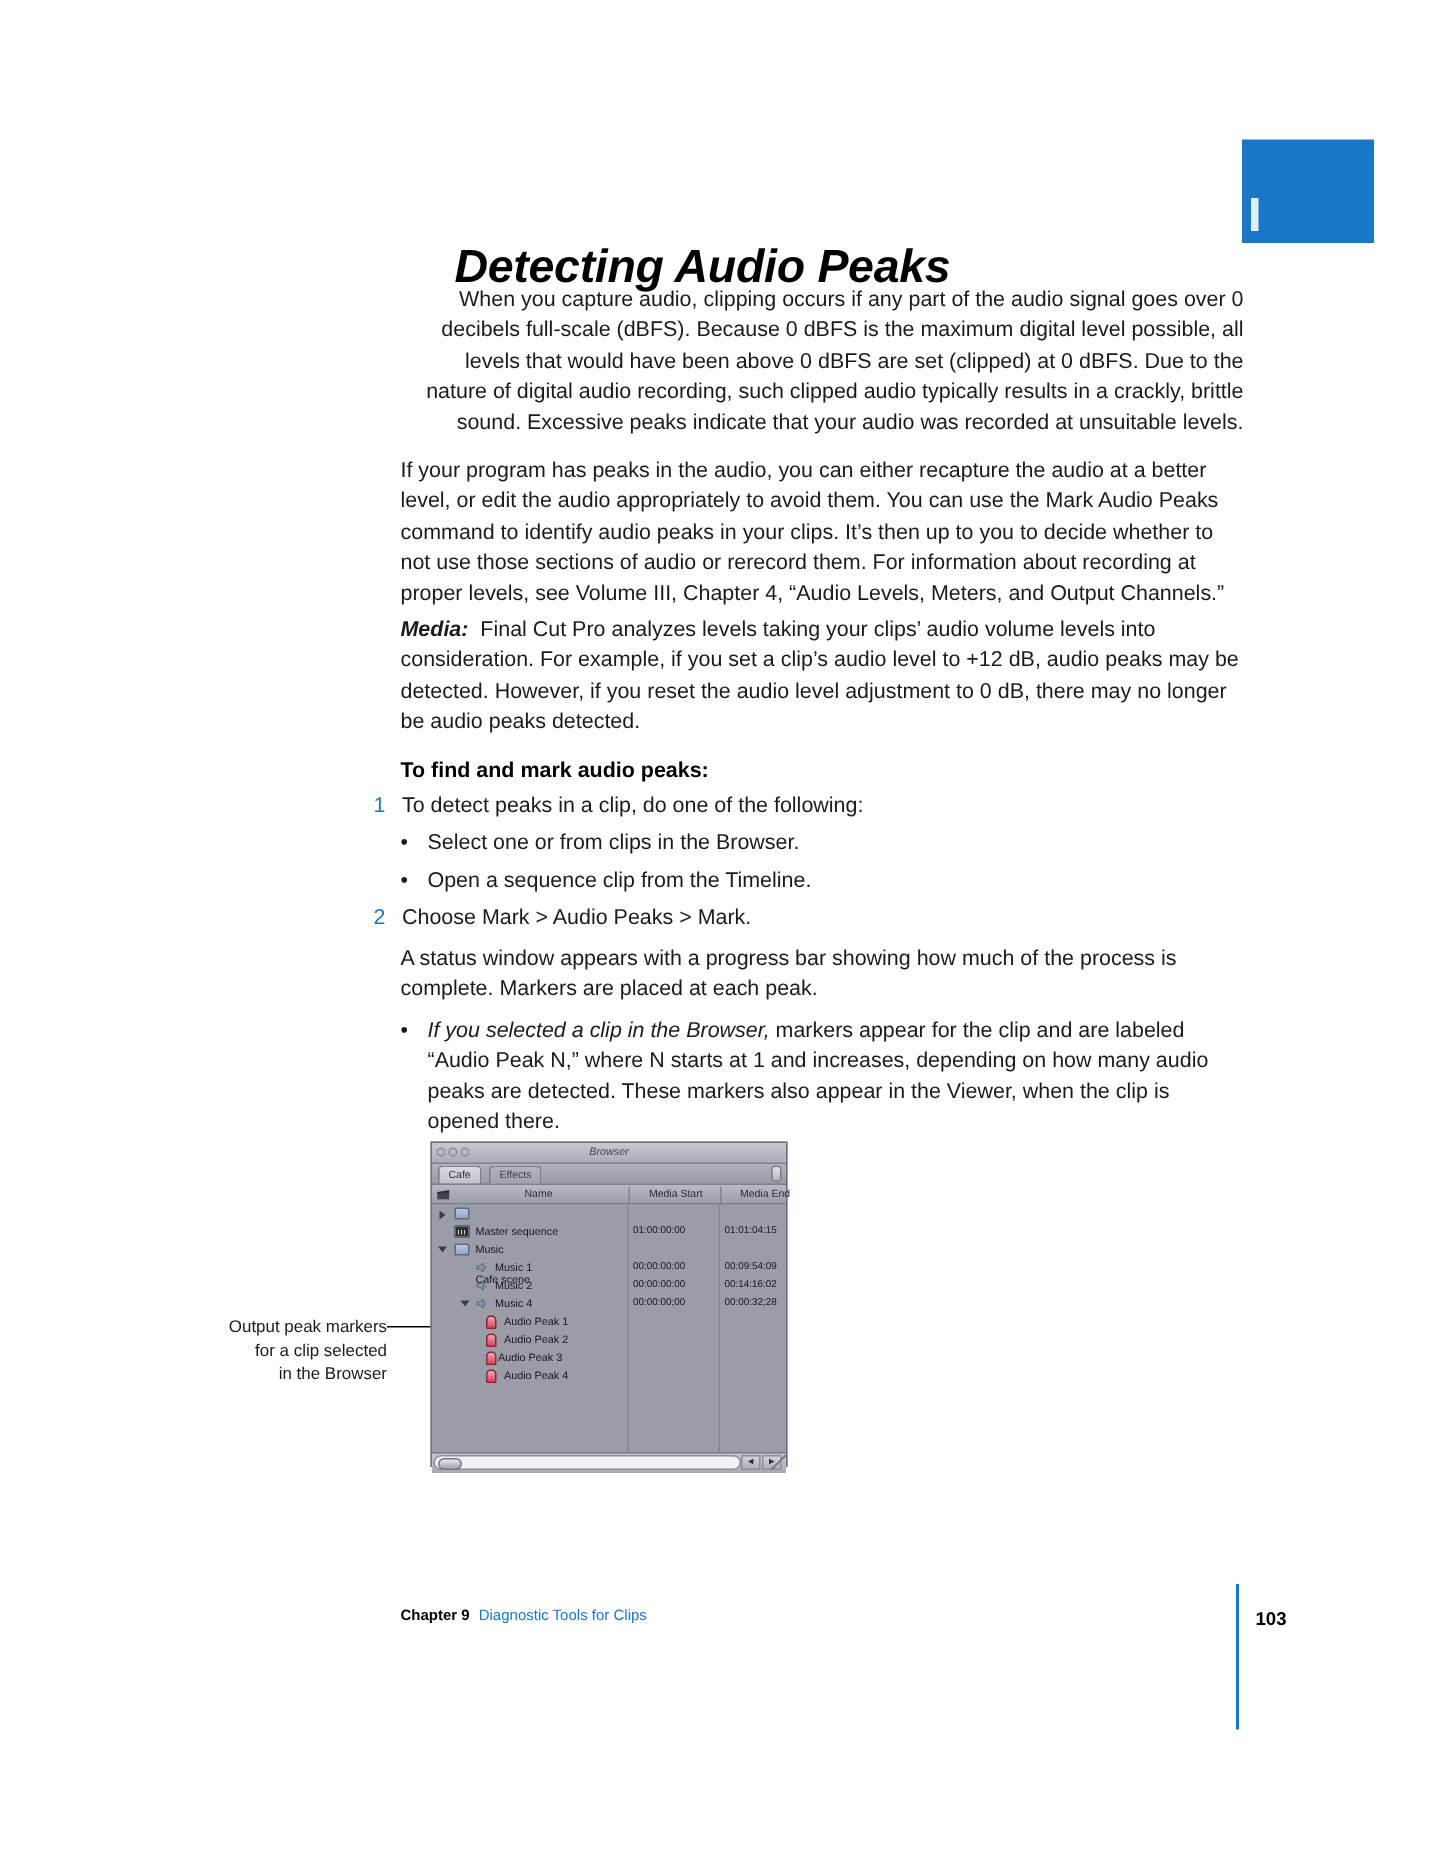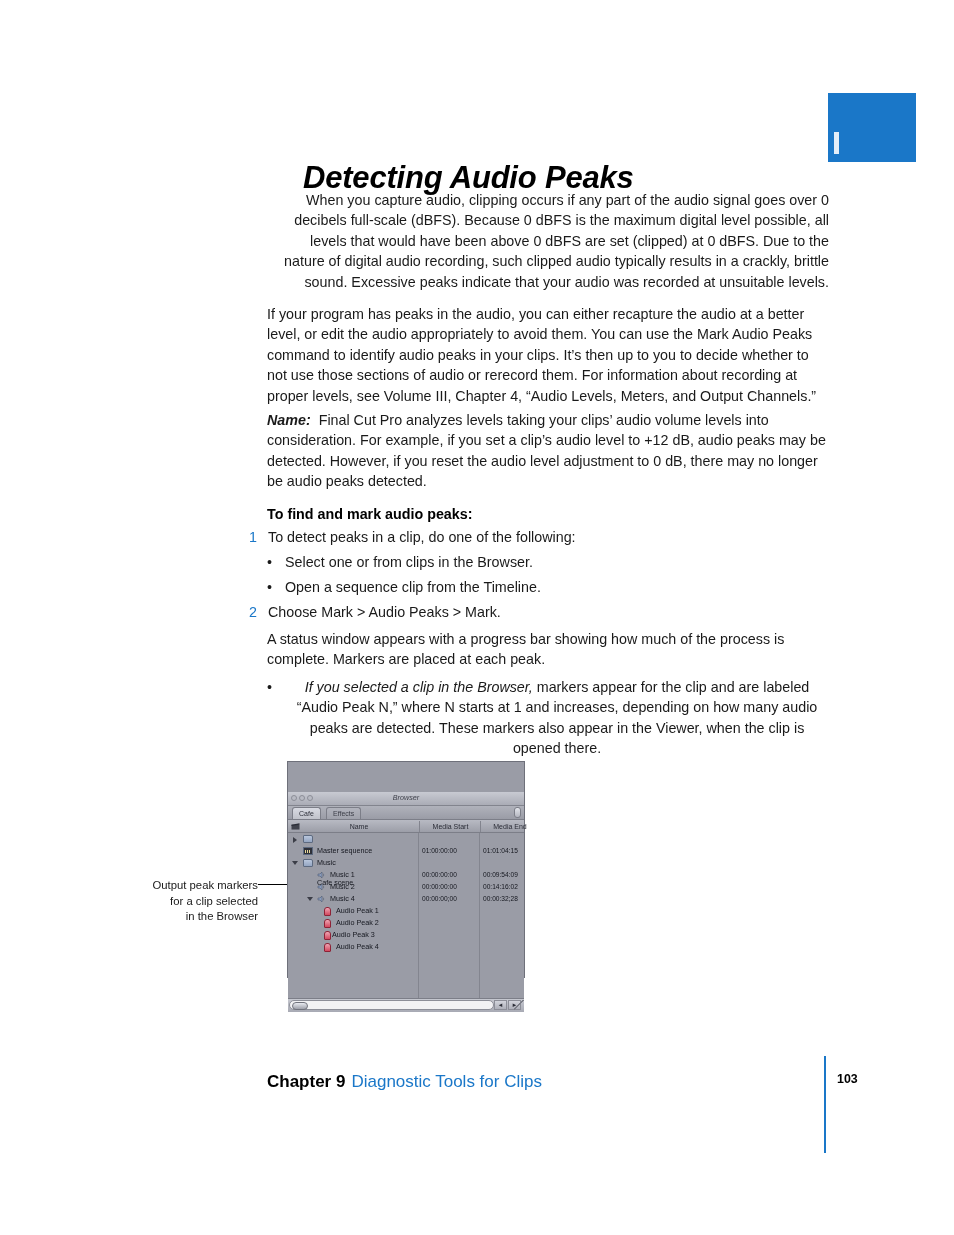--- a/index.html
+++ b/index.html
@@ -139,21 +139,20 @@
     line-height: 20.4px;
   }
   .bullet-italic .dot {
     position: absolute;
     left: 0;
     top: 0;
   }
   .bullet-italic .btxt {
     display: block;
     margin-left: 18px;
-    text-align: center;
   }
   .ital { font-style: italic; }
 
   
   #callout {
     position: absolute;
     left: 120px;
     top: 878px;
     width: 138px;
     text-align: right;
@@ -190,21 +189,20 @@
     background: #9a9ca6;
     border: 1px solid #6e707a;
     box-sizing: border-box;
     font-family: "Liberation Sans", sans-serif;
   }
   #title-bar {
     position: relative;
     height: 13px;
     background: linear-gradient(to bottom, #c8cad2 0%, #aaacb6 100%);
     border-bottom: 1px solid #82848e;
-    margin-top: 30px;
   }
   #title-bar .win-title {
     position: absolute;
     left: 0; right: 0;
     top: 1px;
     text-align: center;
     font-size: 7.2px;
     color: #41434d;
     font-style: italic;
   }
@@ -435,21 +433,21 @@
     left: 824px;
     top: 1056px;
     width: 1.6px;
     height: 97px;
     background: #1a77c8;
   }
   #footer {
     position: absolute;
     left: 267px;
     top: 1072px;
-    font-size: 17px;
+    font-size: 10px;
     color: #1a1a1a;
   }
   #footer .chap {
     font-weight: bold;
     color: #000;
   }
   #footer .chap-title {
     color: #1a77c8;
     margin-left: 6px;
   }
@@ -471,21 +469,21 @@
 
 <div id="content">
 
   <div class="page-heading">Detecting Audio Peaks</div>
 
   <div class="body-block b1">When you capture audio, clipping occurs if any part of the audio signal goes over 0 decibels full-scale (dBFS). Because 0 dBFS is the maximum digital level possible, all levels that would have been above 0 dBFS are set (clipped) at 0 dBFS. Due to the nature of digital audio recording, such clipped audio typically results in a crackly, brittle sound. Excessive peaks indicate that your audio was recorded at unsuitable levels.</div>
 
   <div class="body-block b2">If your program has peaks in the audio, you can either recapture the audio at a better level, or edit the audio appropriately to avoid them. You can use the Mark Audio Peaks command to identify audio peaks in your clips. It’s then up to you to decide whether to not use those sections of audio or rerecord them. For information about recording at proper levels, see Volume III, Chapter 4, “Audio Levels, Meters, and Output Channels.”</div>
 
   <div class="body-block b3">
-    <span class="note-label">Name:</span><span>&nbsp; </span><span>Final Cut Pro analyzes levels taking your clips’ audio volume levels into consideration. For example, if you set a clip’s audio level to +12 dB, audio peaks may be detected. However, if you reset the audio level adjustment to 0 dB, there may no longer be audio peaks detected.</span>
+    <span class="note-label">Media:</span><span>&nbsp; </span><span>Final Cut Pro analyzes levels taking your clips’ audio volume levels into consideration. For example, if you set a clip’s audio level to +12 dB, audio peaks may be detected. However, if you reset the audio level adjustment to 0 dB, there may no longer be audio peaks detected.</span>
   </div>
 
   <div class="proc-heading">To find and mark audio peaks:</div>
 
   <div class="step step1">
     <span class="num">1</span>
     <span class="txt">To detect peaks in a clip, do one of the following:</span>
   </div>
 
   <div class="bullet bul1">

